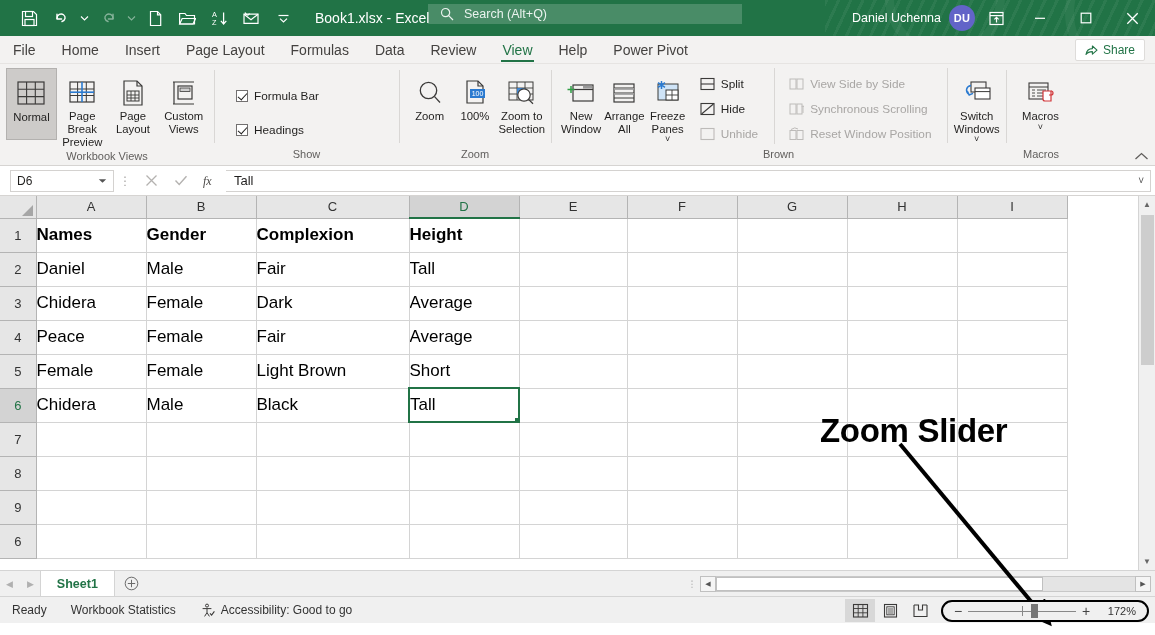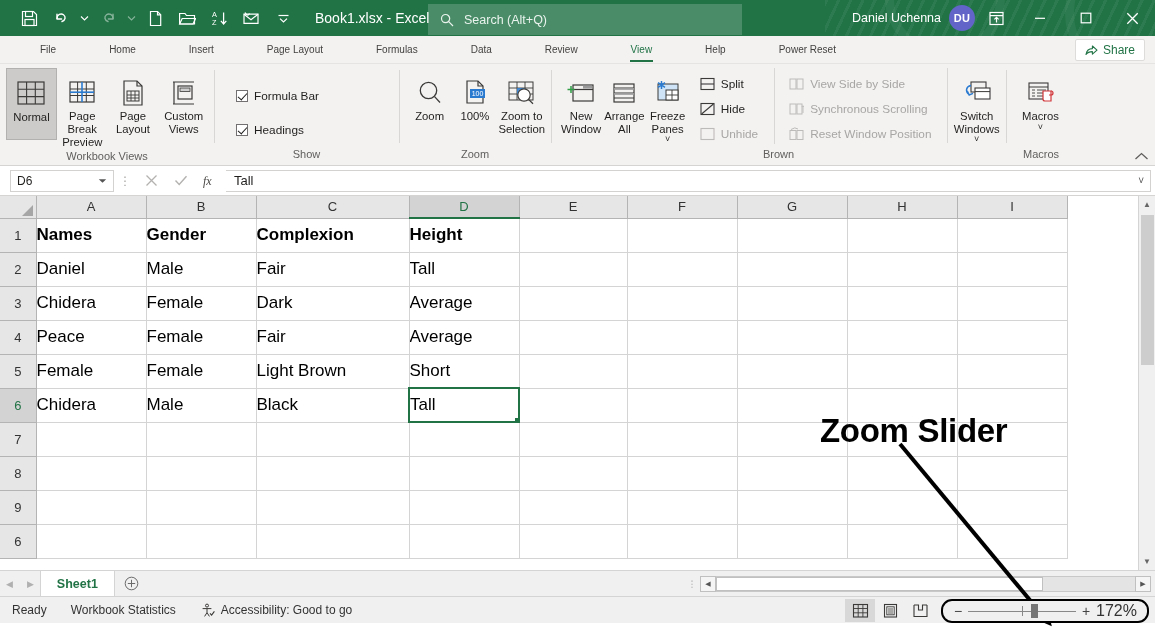--- a/index.html
+++ b/index.html
@@ -29,21 +29,21 @@
     width: 30px; height: 28px; display: flex; align-items: center;
     justify-content: center; color: #fff;
   }
   .qat-btn.dim { opacity: .45; }
   .qat-btn svg { display: block; }
   .qat-caret { width: 13px; display:flex; align-items:center; justify-content:center; }
   .doc-title {
     color: #fff; font-size: 14px; margin-left: 17px; white-space: nowrap; z-index:2;
   }
   .searchbox {
-    position: absolute; left: 428px; top: 4px; width: 314px; height: 31px;
+    position: absolute; left: 428px; top: 4px; width: 314px; height: 20px;
     background: rgba(255,255,255,.18); display: flex; align-items: center;
     padding-left: 12px; gap: 10px; z-index: 3;
   }
   .searchbox span { color: #eaf3ee; font-size: 12.5px; }
   .tb-right {
     position: absolute; right: 0; top: 0; height: 36px; display: flex;
     align-items: center; z-index: 3;
   }
   .user-name { color: #fff; font-size: 12.5px; margin-right: 8px; }
   .avatar {
@@ -56,22 +56,22 @@
     justify-content: center; color: #fff;
   }
   .ribbon-up { width: 42px; height: 36px; display:flex; align-items:center; justify-content:center; color:#fff; }
 
   
   .tabstrip {
     height: 28px; background: #f3f2f1; display: flex; align-items: stretch;
     position: relative; border-bottom: 1px solid #e6e4e2;
   }
   .tab {
-    padding: 0 13px; display: flex; align-items: center; font-size: 10px;
-    color: #444240; position: relative; white-space: nowrap; margin-left: 27px;
+    padding: 0 13px; display: flex; align-items: center; font-size: 14px;
+    color: #444240; position: relative; white-space: nowrap;
   }
   .tab.active { color: #217346; font-weight: normal; }
   .tab.active::after {
     content: ''; position: absolute; left: 12px; right: 12px; bottom: 1px;
     height: 2.5px; background: #217346;
   }
   .share-btn {
     position: absolute; right: 10px; top: 3px; height: 22px; padding: 0 9px;
     border: 1px solid #dedcda; background: #fff; color: #217346; font-size: 12px;
     display: flex; align-items: center; gap: 5px; border-radius: 2px;
@@ -227,21 +227,21 @@
   .zoomwrap {
     display: flex; align-items: center; gap: 0px; margin-left: 6px; margin-right: 6px;
     border: 2.5px solid #000; border-radius: 11px; padding: 1px 5px; background: #f0f0f0;
     position: relative; z-index: 45;
   }
   .zm-sign { width: 20px; text-align: center; font-size: 14px; color: #444; }
   .ztrack { width: 108px; height: 14px; position: relative; display: flex; align-items: center; }
   .ztrack::before { content:''; position:absolute; left:0; right:0; top:7px; height:1px; background:#888; }
   .ztick { position: absolute; left: 50%; top: 2px; width: 1px; height: 10px; background: #888; }
   .zthumb { position: absolute; left: 58%; top: 0px; width: 7px; height: 14px; background: #767676; }
-  .zpct { width: 46px; text-align: right; font-size: 16px; color: #333; padding-right: 6px; }
+  .zpct { width: 46px; text-align: right; font-size: 11px; color: #333; padding-right: 6px; }
 </style>
 </head>
 <body>
 
 <div class="titlebar">
   <div class="tb-pattern"></div>
   <div class="tb-circ" style="right:-40px; top:-52px; width:130px; height:130px;"></div>
   <div class="tb-circ" style="right:150px; top:-62px; width:120px; height:120px;"></div>
 
   <div class="qat">
@@ -349,21 +349,21 @@
 <div class="tabstrip">
   <div class="tab">File</div>
   <div class="tab">Home</div>
   <div class="tab">Insert</div>
   <div class="tab">Page Layout</div>
   <div class="tab">Formulas</div>
   <div class="tab">Data</div>
   <div class="tab">Review</div>
   <div class="tab active">View</div>
   <div class="tab">Help</div>
-  <div class="tab">Power Reset</div>
+  <div class="tab">Power Pivot</div>
   <div class="share-btn">
     <svg width="13" height="12" viewBox="0 0 13 12">
         <path d="M1 10.5 C1.8 6 4.6 4.6 7.4 4.6 V2 L12 6.1 L7.4 10.2 V7.6 C4.6 7.6 2.4 8.4 1 10.5 Z" fill="none" stroke="#217346" stroke-width="1.1" stroke-linejoin="round"></path>
       </svg>
     <span>Share</span>
   </div>
 </div>
 
 <div class="ribbon">
 

